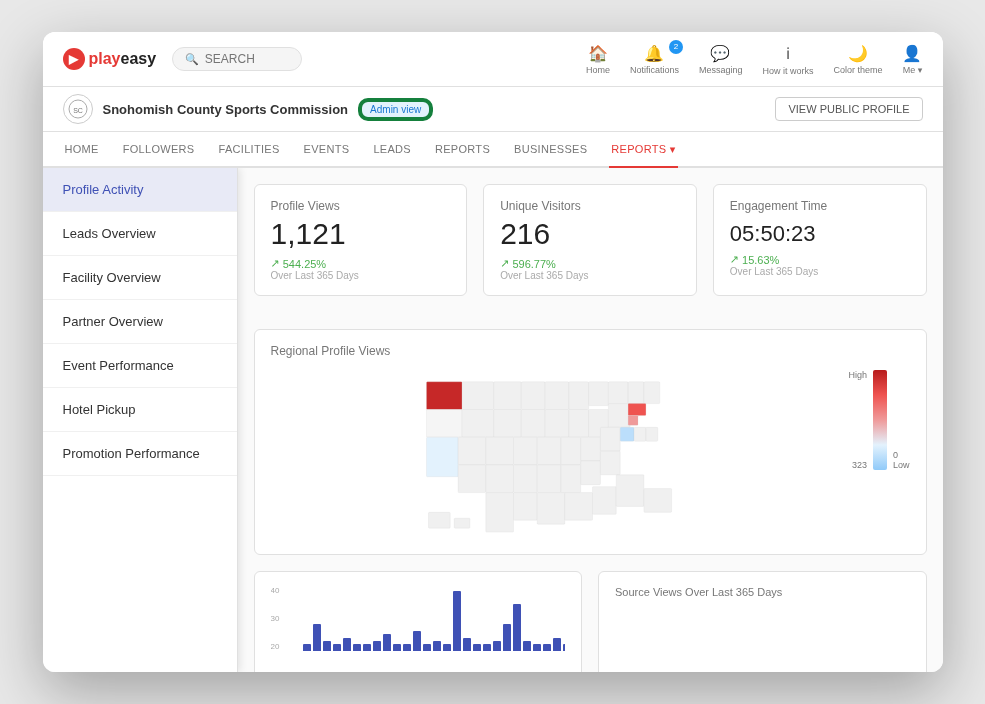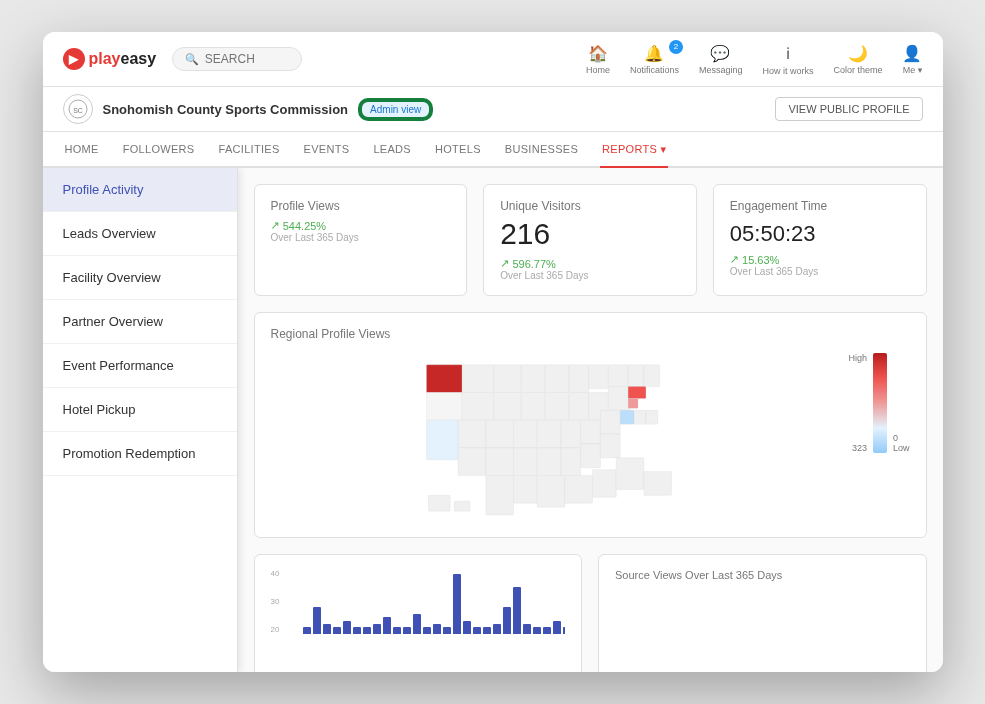--- a/index.html
+++ b/index.html
@@ -252,21 +252,21 @@
       flex: 1;
       background: #fafafa;
       overflow-y: auto;
       padding: 16px;
     }
 
     
     .stats-row {
       display: flex;
       gap: 16px;
-      margin-bottom: 16px;
+      margin-bottom: 33px;
     }
 
     .stat-card {
       background: #fff;
       border: 1px solid #e0e0e0;
       border-radius: 6px;
       padding: 14px 16px;
       flex: 1;
     }
 
@@ -431,42 +431,43 @@
     </div>
     <button class="view-public-btn">VIEW PUBLIC PROFILE</button>
   </div>
 
   <div class="tab-nav">
     <div class="tab-item">HOME</div>
     <div class="tab-item">FOLLOWERS</div>
     <div class="tab-item">FACILITIES</div>
     <div class="tab-item">EVENTS</div>
     <div class="tab-item">LEADS</div>
-    <div class="tab-item">HOTELS</div>
+    <div class="tab-item">REPORTS</div>
     <div class="tab-item">BUSINESSES</div>
     <div class="tab-item active">REPORTS ▾</div>
   </div>
 
   <div class="main-layout">
 
     <div class="sidebar">
       <div class="sidebar-item active">Profile Activity</div>
       <div class="sidebar-item">Leads Overview</div>
       <div class="sidebar-item">Facility Overview</div>
       <div class="sidebar-item">Partner Overview</div>
       <div class="sidebar-item">Event Performance</div>
       <div class="sidebar-item">Hotel Pickup</div>
-      <div class="sidebar-item">Promotion Redemption</div>
+      <div class="sidebar-item">Promotion Performance</div>
     </div>
 
     <div class="content-area">
 
       <div class="stats-row">
         <div class="stat-card">
           <div class="stat-label">Profile Views</div>
+          <div class="stat-value">1,121</div>
           <div class="stat-change">
             <span>↗</span>
             <span>544.25%</span>
           </div>
           <div class="stat-period">Over Last 365 Days</div>
         </div>
         <div class="stat-card">
           <div class="stat-label">Unique Visitors</div>
           <div class="stat-value">216</div>
           <div class="stat-change">

